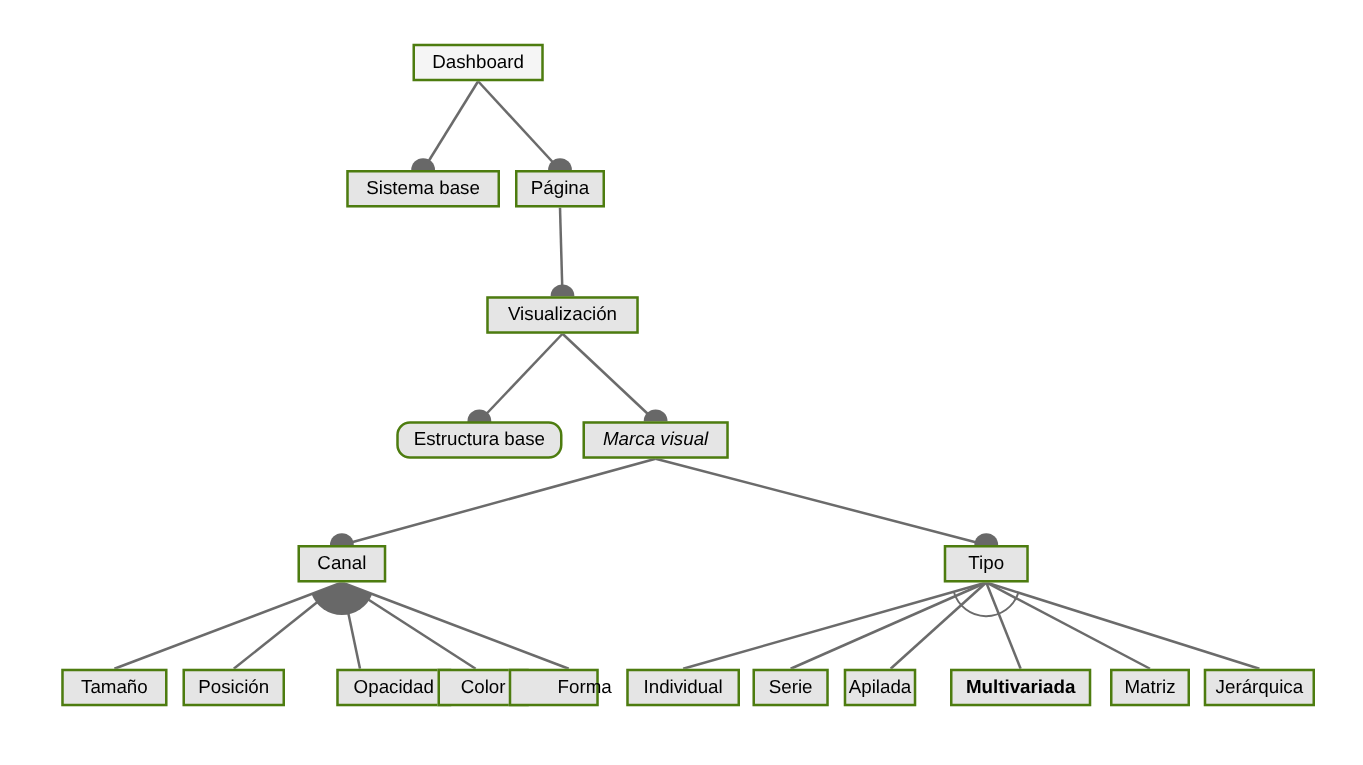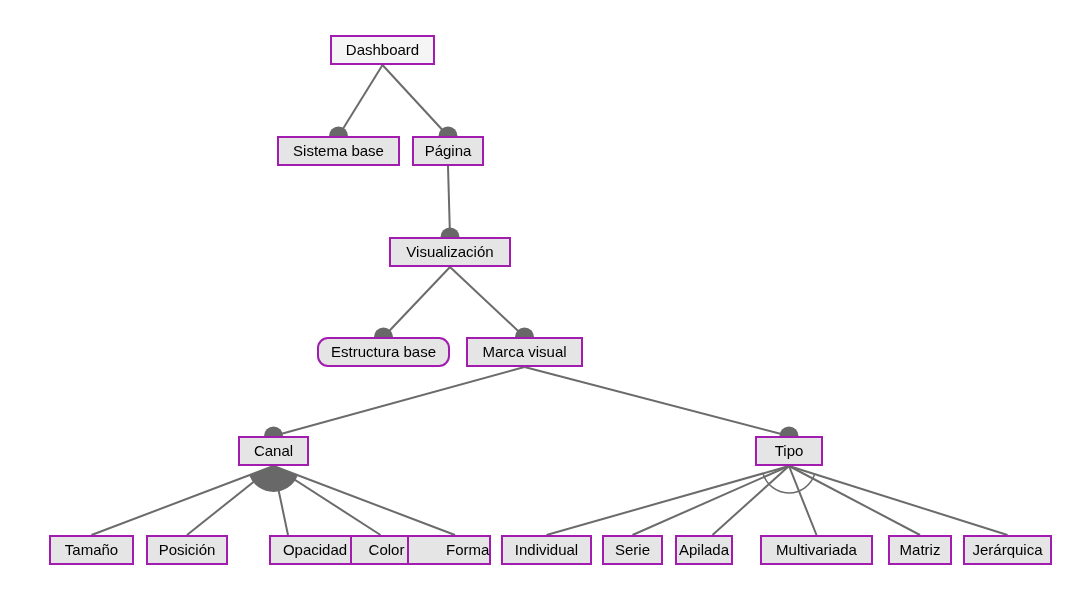--- a/index.html
+++ b/index.html
@@ -17,21 +17,21 @@
   }
   #edges {
     position: absolute;
     left: 0; top: 0;
   }
   .node {
     position: absolute;
     box-sizing: border-box;
     height: 30px;
     background: #e5e5e5;
-    border: 2px solid #a21caf;
+    border: 2px solid #4d7c0f;
     color: #000000;
     font-size: 15px;
     line-height: 26px;
     text-align: center;
     white-space: nowrap;
   }
   .node.root {
     background: #f5f5f5;
   }
 </style>
@@ -83,31 +83,31 @@
   </svg>
 
   <div class="node root" style="left:330px; top:35px;  width:105px;">Dashboard</div>
 
   <div class="node" style="left:277px; top:136px; width:123px;">Sistema base</div>
   <div class="node" style="left:412px; top:136px; width:72px;">Página</div>
 
   <div class="node" style="left:389px; top:237px; width:122px;">Visualización</div>
 
   <div class="node" style="left:317px; top:337px; width:133px;border-radius:11px;">Estructura base</div>
-  <div class="node" style="left:466px; top:337px; width:117px;">Marca visual</div>
+  <div class="node" style="left:466px; top:337px; width:117px;font-style:italic;">Marca visual</div>
 
   <div class="node" style="left:238px; top:436px; width:71px;">Canal</div>
   <div class="node" style="left:755px; top:436px; width:68px;">Tipo</div>
 
   <div class="node" style="left:49px;  top:535px; width:85px;">Tamaño</div>
   <div class="node" style="left:146px; top:535px; width:82px;">Posición</div>
   <div class="node" style="left:242px; top:535px; width:92px;margin-left:27px;">Opacidad</div>
   <div class="node" style="left:350px; top:535px; width:73px;">Color</div>
-  <div class="node" style="left:407px; top:535px; width:84px;padding-left:37px;">Forma</div>
+  <div class="node" style="left:407px; top:535px; width:72px;padding-left:37px;">Forma</div>
 
   <div class="node" style="left:501px; top:535px; width:91px;">Individual</div>
   <div class="node" style="left:602px; top:535px; width:61px;">Serie</div>
   <div class="node" style="left:675px; top:535px; width:58px;">Apilada</div>
-  <div class="node" style="left:760px; top:535px; width:113px;">Multivariada</div>
+  <div class="node" style="left:760px; top:535px; width:113px;font-weight:bold;">Multivariada</div>
   <div class="node" style="left:888px; top:535px; width:64px;">Matriz</div>
   <div class="node" style="left:963px; top:535px; width:89px;">Jerárquica</div>
 
 </div>
 
 </body></html>

